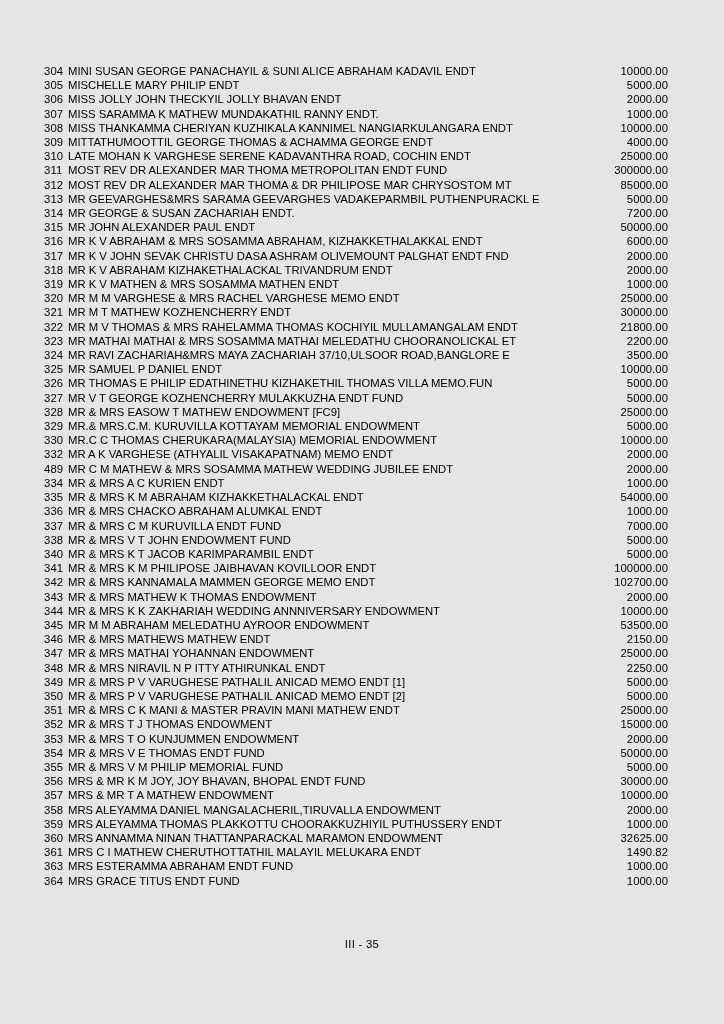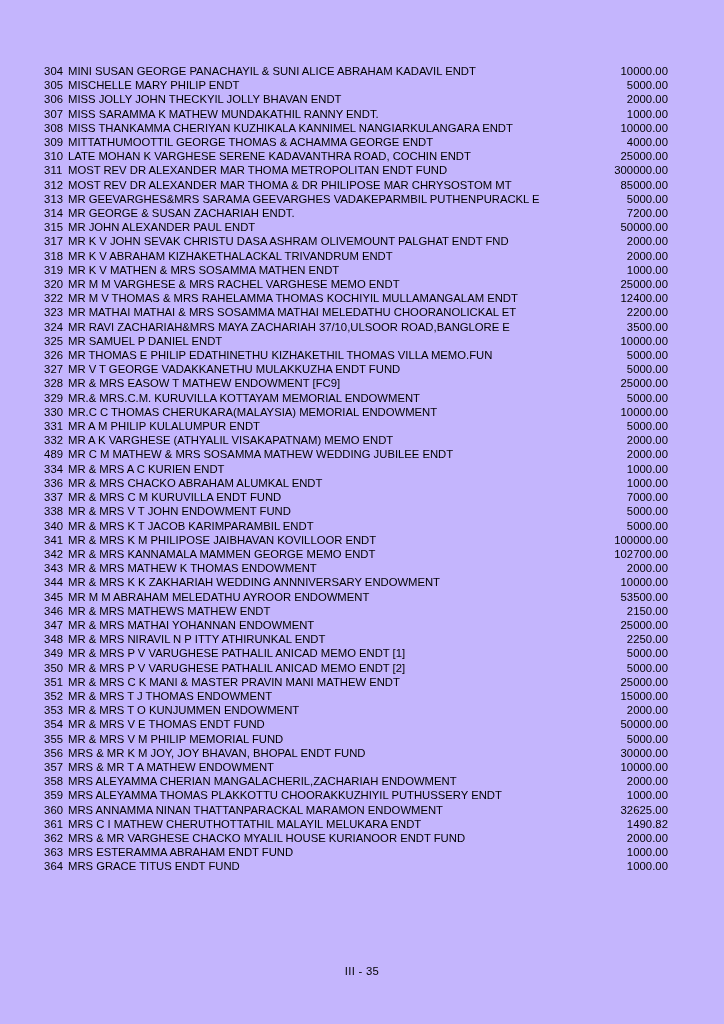--- a/index.html
+++ b/index.html
@@ -8,21 +8,21 @@
     background: #ffffff;
   }
   body {
     font-family: "Liberation Sans", sans-serif;
     color: #000000;
   }
   .page {
     position: relative;
     width: 724px;
     height: 1024px;
-    background: #c4b5fd;
+    background: #e5e5e5;
     overflow: hidden;
     box-sizing: border-box;
   }
   .ledger {
     position: absolute;
     left: 44px;
     top: 64px;
     width: 624px;
   }
   .ledger-table {
@@ -55,21 +55,21 @@
   }
   td.col-amount {
     width: 98px;
     text-align: right;
     letter-spacing: 0.05px;
   }
   .page-footer {
     position: absolute;
     left: 0;
     right: 0;
-    top: 965px;
+    top: 938px;
     text-align: center;
     font-size: 11.3px;
     letter-spacing: 0.3px;
   }
 </style>
 </head>
 <body>
 
 <div class="page">
 
@@ -130,43 +130,53 @@
             <td class="col-serial">314</td>
             <td class="col-name">MR GEORGE &amp; SUSAN ZACHARIAH ENDT.</td>
             <td class="col-amount">7200.00</td>
           </tr>
           <tr>
             <td class="col-serial">315</td>
             <td class="col-name">MR JOHN ALEXANDER PAUL ENDT</td>
             <td class="col-amount">50000.00</td>
           </tr>
           <tr>
+            <td class="col-serial">316</td>
+            <td class="col-name">MR K V ABRAHAM &amp; MRS SOSAMMA ABRAHAM, KIZHAKKETHALAKKAL ENDT</td>
+            <td class="col-amount">6000.00</td>
+          </tr>
+          <tr>
             <td class="col-serial">317</td>
             <td class="col-name">MR K V JOHN SEVAK CHRISTU DASA ASHRAM OLIVEMOUNT PALGHAT ENDT FND</td>
             <td class="col-amount">2000.00</td>
           </tr>
           <tr>
             <td class="col-serial">318</td>
             <td class="col-name">MR K V ABRAHAM KIZHAKETHALACKAL TRIVANDRUM ENDT</td>
             <td class="col-amount">2000.00</td>
           </tr>
           <tr>
             <td class="col-serial">319</td>
             <td class="col-name">MR K V MATHEN &amp; MRS SOSAMMA MATHEN ENDT</td>
             <td class="col-amount">1000.00</td>
           </tr>
           <tr>
             <td class="col-serial">320</td>
             <td class="col-name">MR M M VARGHESE &amp; MRS RACHEL VARGHESE MEMO ENDT</td>
             <td class="col-amount">25000.00</td>
           </tr>
           <tr>
+            <td class="col-serial">321</td>
+            <td class="col-name">MR M T MATHEW KOZHENCHERRY ENDT</td>
+            <td class="col-amount">30000.00</td>
+          </tr>
+          <tr>
             <td class="col-serial">322</td>
             <td class="col-name">MR M V THOMAS &amp; MRS RAHELAMMA THOMAS KOCHIYIL MULLAMANGALAM ENDT</td>
-            <td class="col-amount">12400.00</td>
+            <td class="col-amount">21800.00</td>
           </tr>
           <tr>
             <td class="col-serial">323</td>
             <td class="col-name">MR MATHAI MATHAI &amp; MRS SOSAMMA MATHAI MELEDATHU CHOORANOLICKAL ET</td>
             <td class="col-amount">2200.00</td>
           </tr>
           <tr>
             <td class="col-serial">324</td>
             <td class="col-name">MR RAVI ZACHARIAH&amp;MRS MAYA ZACHARIAH 37/10,ULSOOR ROAD,BANGLORE E</td>
             <td class="col-amount">3500.00</td>
@@ -176,57 +186,57 @@
             <td class="col-name">MR SAMUEL P DANIEL ENDT</td>
             <td class="col-amount">10000.00</td>
           </tr>
           <tr>
             <td class="col-serial">326</td>
             <td class="col-name">MR THOMAS E PHILIP EDATHINETHU KIZHAKETHIL THOMAS VILLA MEMO.FUN</td>
             <td class="col-amount">5000.00</td>
           </tr>
           <tr>
             <td class="col-serial">327</td>
-            <td class="col-name">MR V T GEORGE VADAKKANETHU MULAKKUZHA ENDT FUND</td>
+            <td class="col-name">MR V T GEORGE KOZHENCHERRY MULAKKUZHA ENDT FUND</td>
             <td class="col-amount">5000.00</td>
           </tr>
           <tr>
             <td class="col-serial">328</td>
             <td class="col-name">MR &amp; MRS EASOW T MATHEW ENDOWMENT [FC9]</td>
             <td class="col-amount">25000.00</td>
           </tr>
           <tr>
             <td class="col-serial">329</td>
             <td class="col-name">MR.&amp; MRS.C.M. KURUVILLA KOTTAYAM MEMORIAL ENDOWMENT</td>
             <td class="col-amount">5000.00</td>
           </tr>
           <tr>
             <td class="col-serial">330</td>
             <td class="col-name">MR.C C THOMAS CHERUKARA(MALAYSIA) MEMORIAL ENDOWMENT</td>
             <td class="col-amount">10000.00</td>
           </tr>
           <tr>
-            <td class="col-serial">331</td>
-            <td class="col-name">MR A M PHILIP KULALUMPUR ENDT</td>
-            <td class="col-amount">5000.00</td>
-          </tr>
-          <tr>
             <td class="col-serial">332</td>
             <td class="col-name">MR A K VARGHESE (ATHYALIL VISAKAPATNAM) MEMO ENDT</td>
             <td class="col-amount">2000.00</td>
           </tr>
           <tr>
             <td class="col-serial">489</td>
             <td class="col-name">MR C M MATHEW &amp; MRS SOSAMMA MATHEW WEDDING JUBILEE ENDT</td>
             <td class="col-amount">2000.00</td>
           </tr>
           <tr>
             <td class="col-serial">334</td>
             <td class="col-name">MR &amp; MRS A C KURIEN ENDT</td>
             <td class="col-amount">1000.00</td>
+          </tr>
+          <tr>
+            <td class="col-serial">335</td>
+            <td class="col-name">MR &amp; MRS K M ABRAHAM KIZHAKKETHALACKAL ENDT</td>
+            <td class="col-amount">54000.00</td>
           </tr>
           <tr>
             <td class="col-serial">336</td>
             <td class="col-name">MR &amp; MRS CHACKO ABRAHAM ALUMKAL ENDT</td>
             <td class="col-amount">1000.00</td>
           </tr>
           <tr>
             <td class="col-serial">337</td>
             <td class="col-name">MR &amp; MRS C M KURUVILLA ENDT FUND</td>
             <td class="col-amount">7000.00</td>
@@ -321,44 +331,39 @@
             <td class="col-name">MRS &amp; MR K M JOY, JOY BHAVAN, BHOPAL ENDT FUND</td>
             <td class="col-amount">30000.00</td>
           </tr>
           <tr>
             <td class="col-serial">357</td>
             <td class="col-name">MRS &amp; MR T A MATHEW ENDOWMENT</td>
             <td class="col-amount">10000.00</td>
           </tr>
           <tr>
             <td class="col-serial">358</td>
-            <td class="col-name">MRS ALEYAMMA CHERIAN MANGALACHERIL,ZACHARIAH ENDOWMENT</td>
+            <td class="col-name">MRS ALEYAMMA DANIEL MANGALACHERIL,TIRUVALLA ENDOWMENT</td>
             <td class="col-amount">2000.00</td>
           </tr>
           <tr>
             <td class="col-serial">359</td>
             <td class="col-name">MRS ALEYAMMA THOMAS PLAKKOTTU CHOORAKKUZHIYIL PUTHUSSERY ENDT</td>
             <td class="col-amount">1000.00</td>
           </tr>
           <tr>
             <td class="col-serial">360</td>
             <td class="col-name">MRS ANNAMMA NINAN THATTANPARACKAL MARAMON ENDOWMENT</td>
             <td class="col-amount">32625.00</td>
           </tr>
           <tr>
             <td class="col-serial">361</td>
             <td class="col-name">MRS C I MATHEW CHERUTHOTTATHIL MALAYIL MELUKARA ENDT</td>
             <td class="col-amount">1490.82</td>
           </tr>
           <tr>
-            <td class="col-serial">362</td>
-            <td class="col-name">MRS &amp; MR VARGHESE CHACKO MYALIL HOUSE KURIANOOR ENDT FUND</td>
-            <td class="col-amount">2000.00</td>
-          </tr>
-          <tr>
             <td class="col-serial">363</td>
             <td class="col-name">MRS ESTERAMMA ABRAHAM ENDT FUND</td>
             <td class="col-amount">1000.00</td>
           </tr>
           <tr>
             <td class="col-serial">364</td>
             <td class="col-name">MRS GRACE TITUS ENDT FUND</td>
             <td class="col-amount">1000.00</td>
           </tr>
         </tbody>

